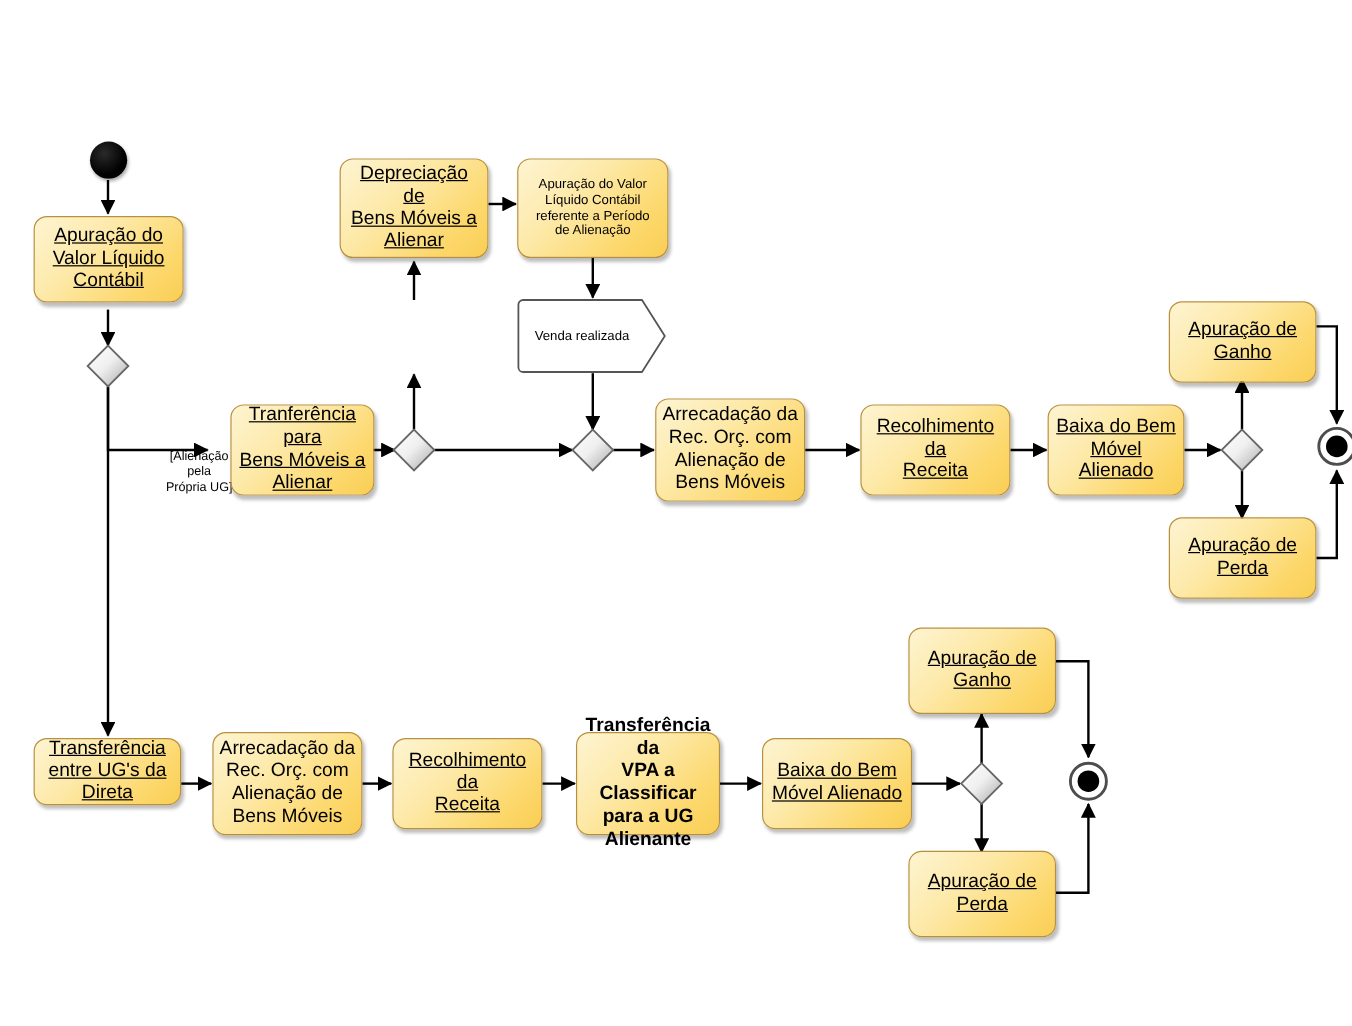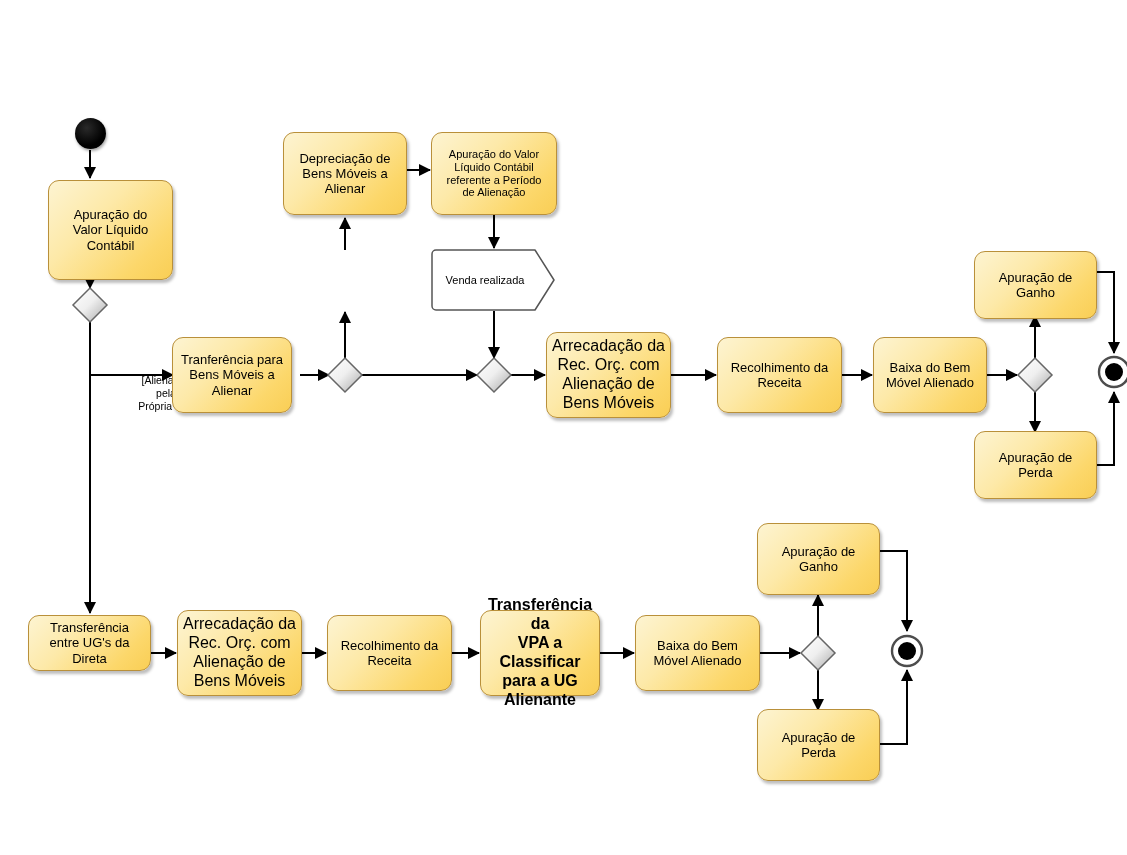--- a/index.html
+++ b/index.html
@@ -86,21 +86,21 @@
   .edge-label {
     position: absolute;
     font-size: 10.5px;
     color: #000000;
     text-align: center;
     line-height: 1.22;
     white-space: pre-line;
   }
   .t11 { font-size: 11px; }
   .t12 { font-size: 16px; }
-  .t13 { font-size: 13px; }
+  .t13 { font-size: 16px; text-decoration: underline; }
 </style>
 </head>
 <body>
 
 <div id="canvas">
 
   <svg id="edges" viewBox="0 0 1127 855" width="1127" height="855">
     <defs>
       <marker id="arrow" viewBox="0 0 10 10" refX="9.2" refY="5" markerWidth="6.2" markerHeight="6.2" orient="auto-start-reverse">
         <path d="M 0 0 L 10 5 L 0 10 z" fill="#000000"></path>
@@ -161,21 +161,21 @@
       <path d="M 818 670 L 818 710"></path>
 
       <path d="M 880 551 L 907 551 L 907 631"></path>
 
       <path d="M 880 744 L 907 744 L 907 670"></path>
     </g>
   </svg>
 
   <div class="node start-node" style="left:75px; top:118px; width:31px; height:31px;"></div>
 
-  <div class="node activity" style="left:28px; top:180px; width:125px; height:100px;margin-left:20px;">
+  <div class="node activity" style="left:28px; top:180px; width:125px; height:72px;">
     <span class="label t13">Apuração do
 Valor Líquido
 Contábil</span>
   </div>
 
   <div class="node diamond" style="left:71px; top:286px; width:38px; height:38px;">
     <svg class="dsvg" width="38" height="38" viewBox="0 0 38 38">
       <defs>
         <linearGradient id="dgrad1" x1="0" y1="0" x2="1" y2="1">
           <stop offset="0%" stop-color="#ffffff"></stop>
@@ -184,21 +184,21 @@
         </linearGradient>
       </defs>
       <polygon points="19,2 36,19 19,36 2,19" fill="url(#dgrad1)" stroke="#666666" stroke-width="1.5"></polygon>
     </svg>
   </div>
 
   <div class="edge-label" style="left:106px; top:374px; width:120px;">[Alienação
 pela
 Própria UG]</div>
 
-  <div class="node activity" style="left:172px; top:337px; width:120px; height:76px;">
+  <div class="node activity" style="left:192px; top:337px; width:120px; height:76px;">
     <span class="label t13">Tranferência para
 Bens Móveis a
 Alienar</span>
   </div>
 
   <div class="node diamond" style="left:326px; top:356px; width:38px; height:38px;">
     <svg class="dsvg" width="38" height="38" viewBox="0 0 38 38">
       <polygon points="19,2 36,19 19,36 2,19" fill="url(#dgrad1)" stroke="#666666" stroke-width="1.5"></polygon>
     </svg>
   </div>

